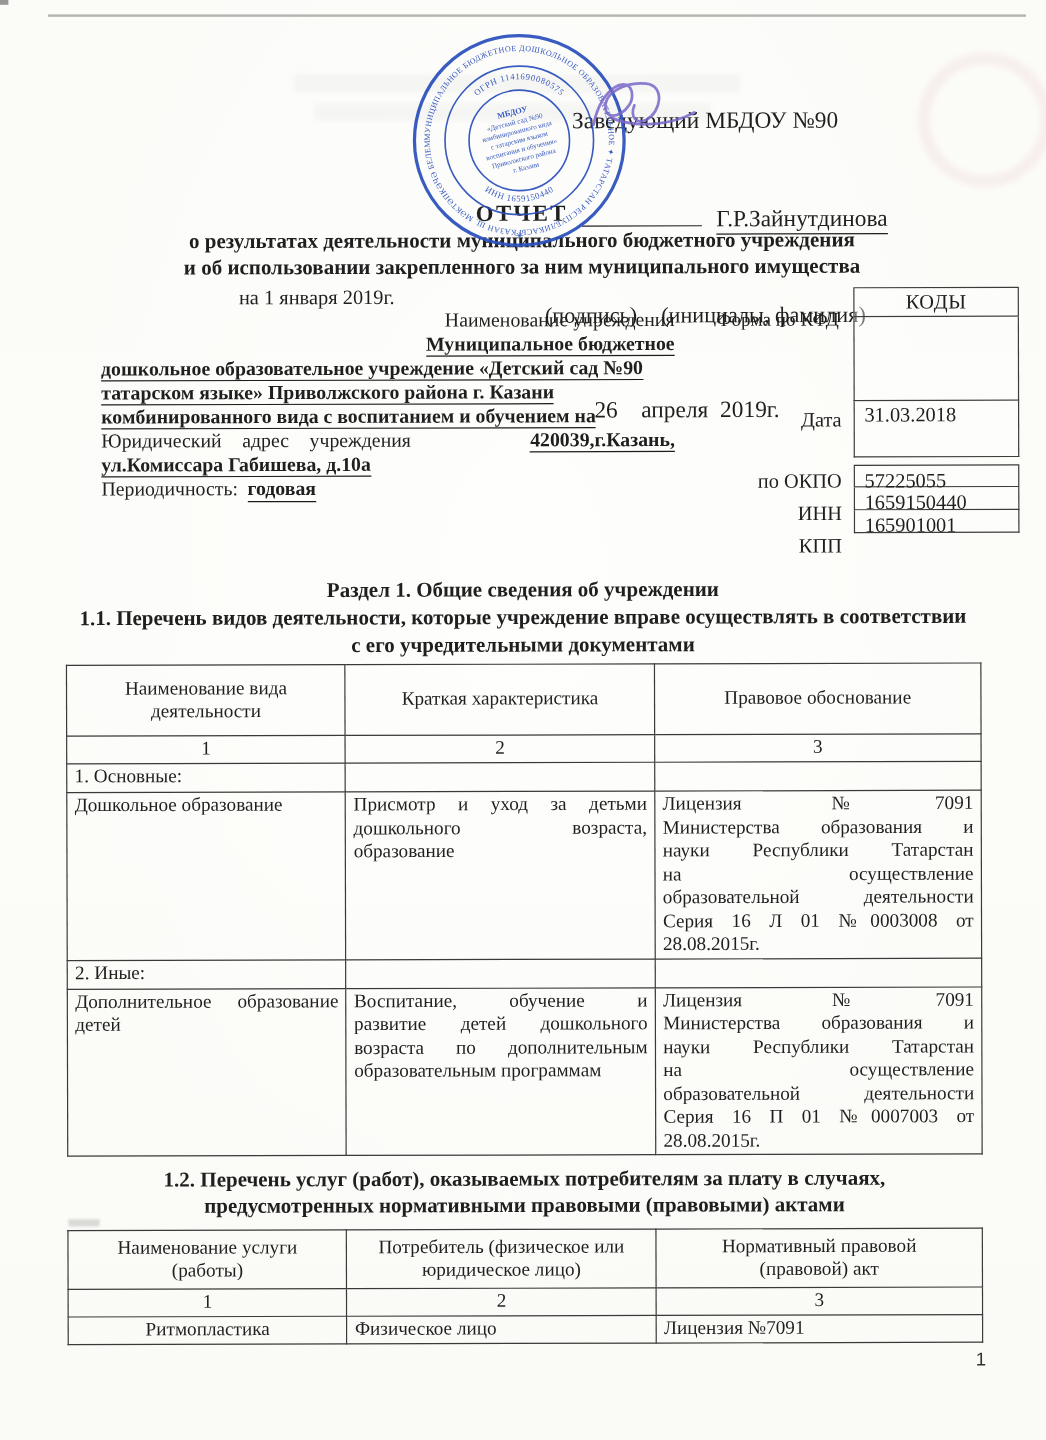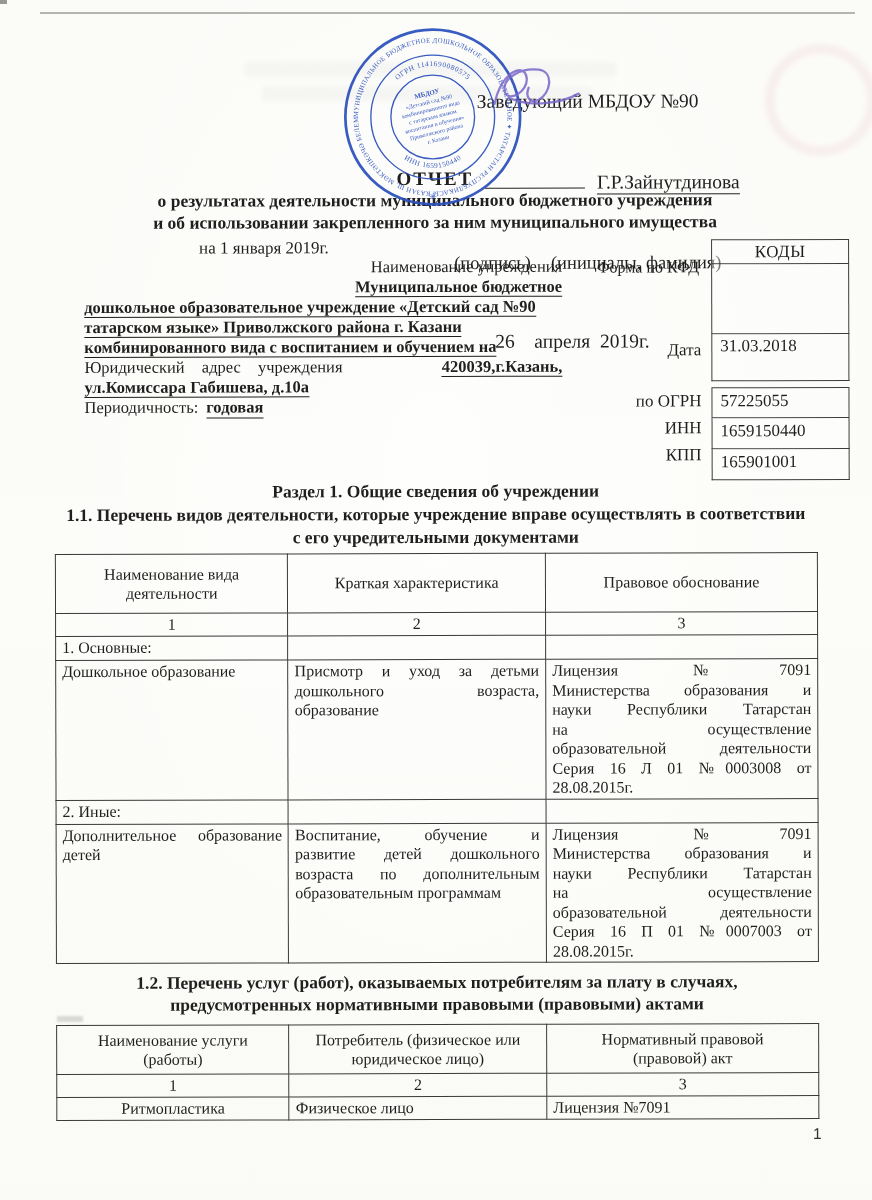--- a/index.html
+++ b/index.html
@@ -61,21 +61,21 @@
   .period-line{display:flex; gap:8px; align-items:baseline;}
   .form-label{position:absolute; left:540px; top:259px; width:160px;
     text-align:right; font-size:16px;}
   
   .codes{position:absolute; left:712px; top:240px; width:138px; font-size:17px;}
   .codes .cell{border:1.6px solid #3c3c3c; box-sizing:border-box; background:rgba(255,255,255,.4);}
   .codes .hdr{height:25px; text-align:center; line-height:23px; letter-spacing:.5px;}
   .codes .empty{height:70px; border-top:none;}
   .codes .datec{height:47px; border-top:none; padding:2px 0 12px 8px;}
   .codes .gap{height:6px;}
-  .codes .val{height:31px; line-height:25px; padding-left:8px;}
+  .codes .val{height:19px; line-height:25px; padding-left:8px;}
   .codes .val + .val{border-top:none;}
   .code-label{position:absolute; width:140px; text-align:right; font-size:17px; left:562px;}
   .lab-date{top:341px;} .lab-okpo{top:392px;} .lab-inn{top:419px;} .lab-kpp{top:446px;}
   
   .h-center{position:absolute; left:0; right:0; text-align:center;
     font-weight:700; font-size:17.5px;}
   .razdel{top:481px;} .s11a{top:504px;} .s11b{top:527px;}
   .s12a{top:972px;} .s12b{top:994px;}
   
   table.doc{position:absolute; left:55px; width:763px; border-collapse:collapse;
@@ -183,21 +183,21 @@
     <div class="codes">
       <div class="cell hdr">КОДЫ</div>
       <div class="cell empty"></div>
       <div class="cell datec">31.03.2018</div>
       <div class="gap"></div>
       <div class="cell val">57225055</div>
       <div class="cell val">1659150440</div>
       <div class="cell val">165901001</div>
     </div>
     <div class="code-label lab-date">Дата</div>
-    <div class="code-label lab-okpo">по ОГРН</div>
+    <div class="code-label lab-okpo">по ОКПО</div>
     <div class="code-label lab-inn">ИНН</div>
     <div class="code-label lab-kpp">КПП</div>
 
     <div class="h-center razdel">Раздел 1. Общие сведения об учреждении</div>
     <div class="h-center s11a">1.1. Перечень видов деятельности, которые учреждение вправе осуществлять в соответствии</div>
     <div class="h-center s11b">с его учредительными документами</div>
 
     <table class="doc t1">
       <colgroup>
           <col class="col-1">

